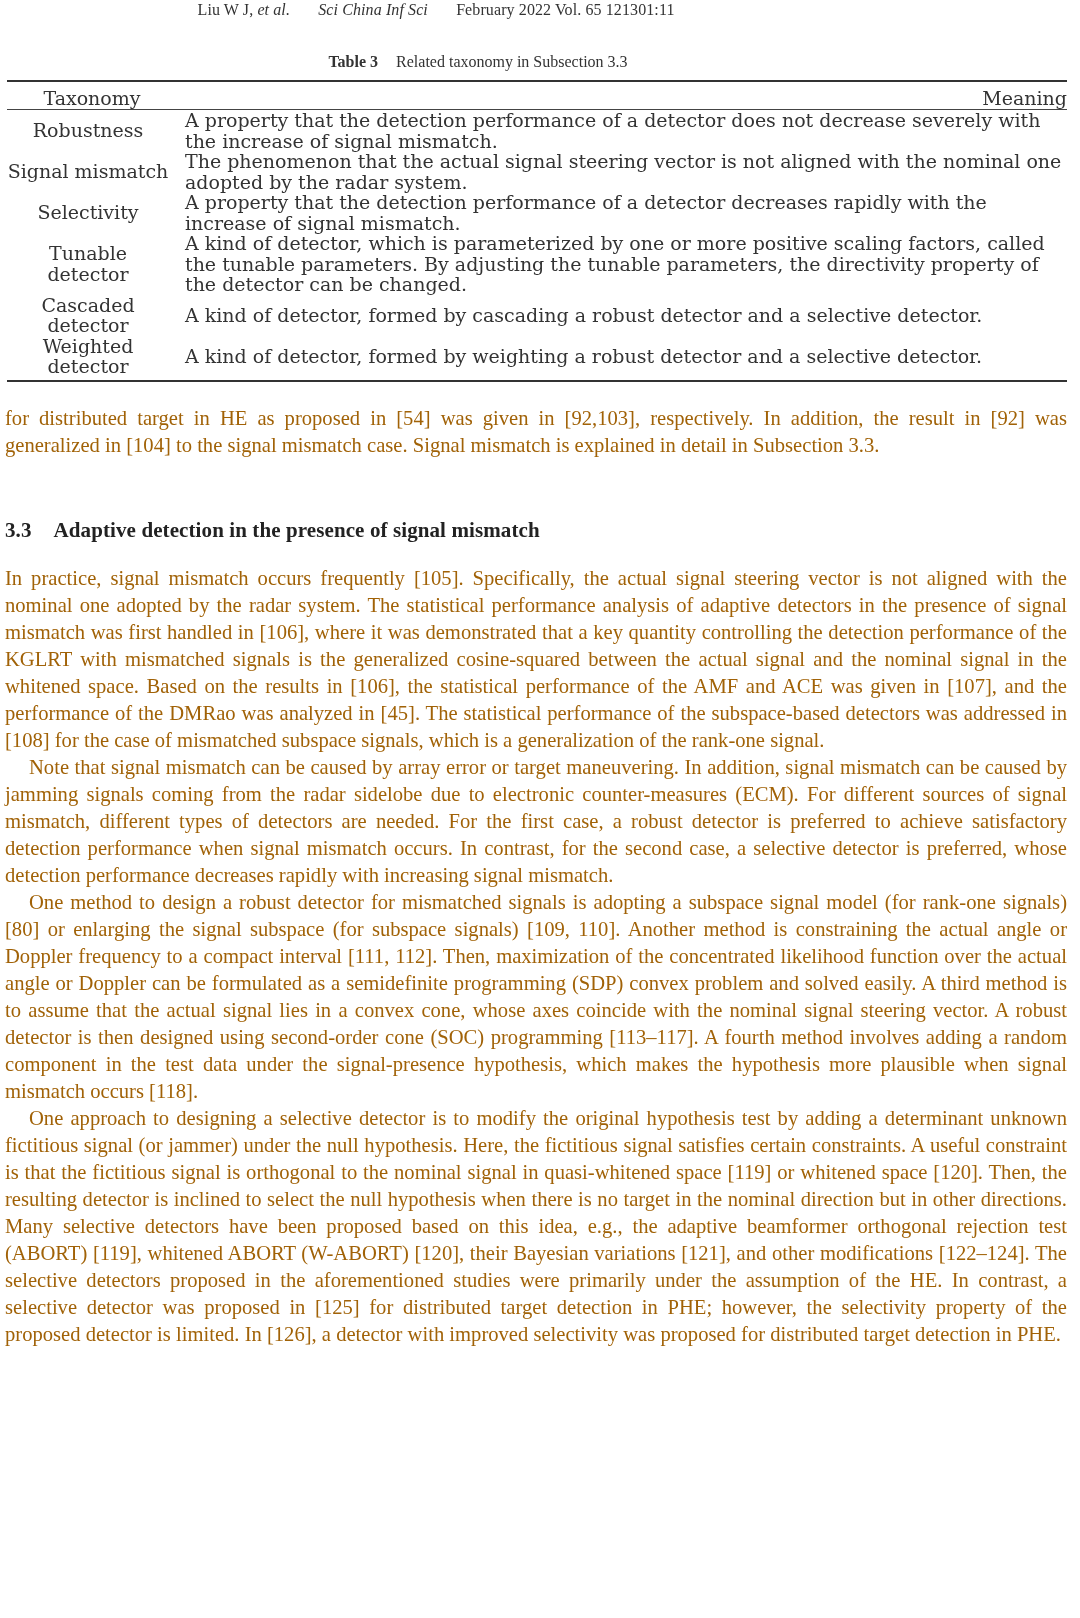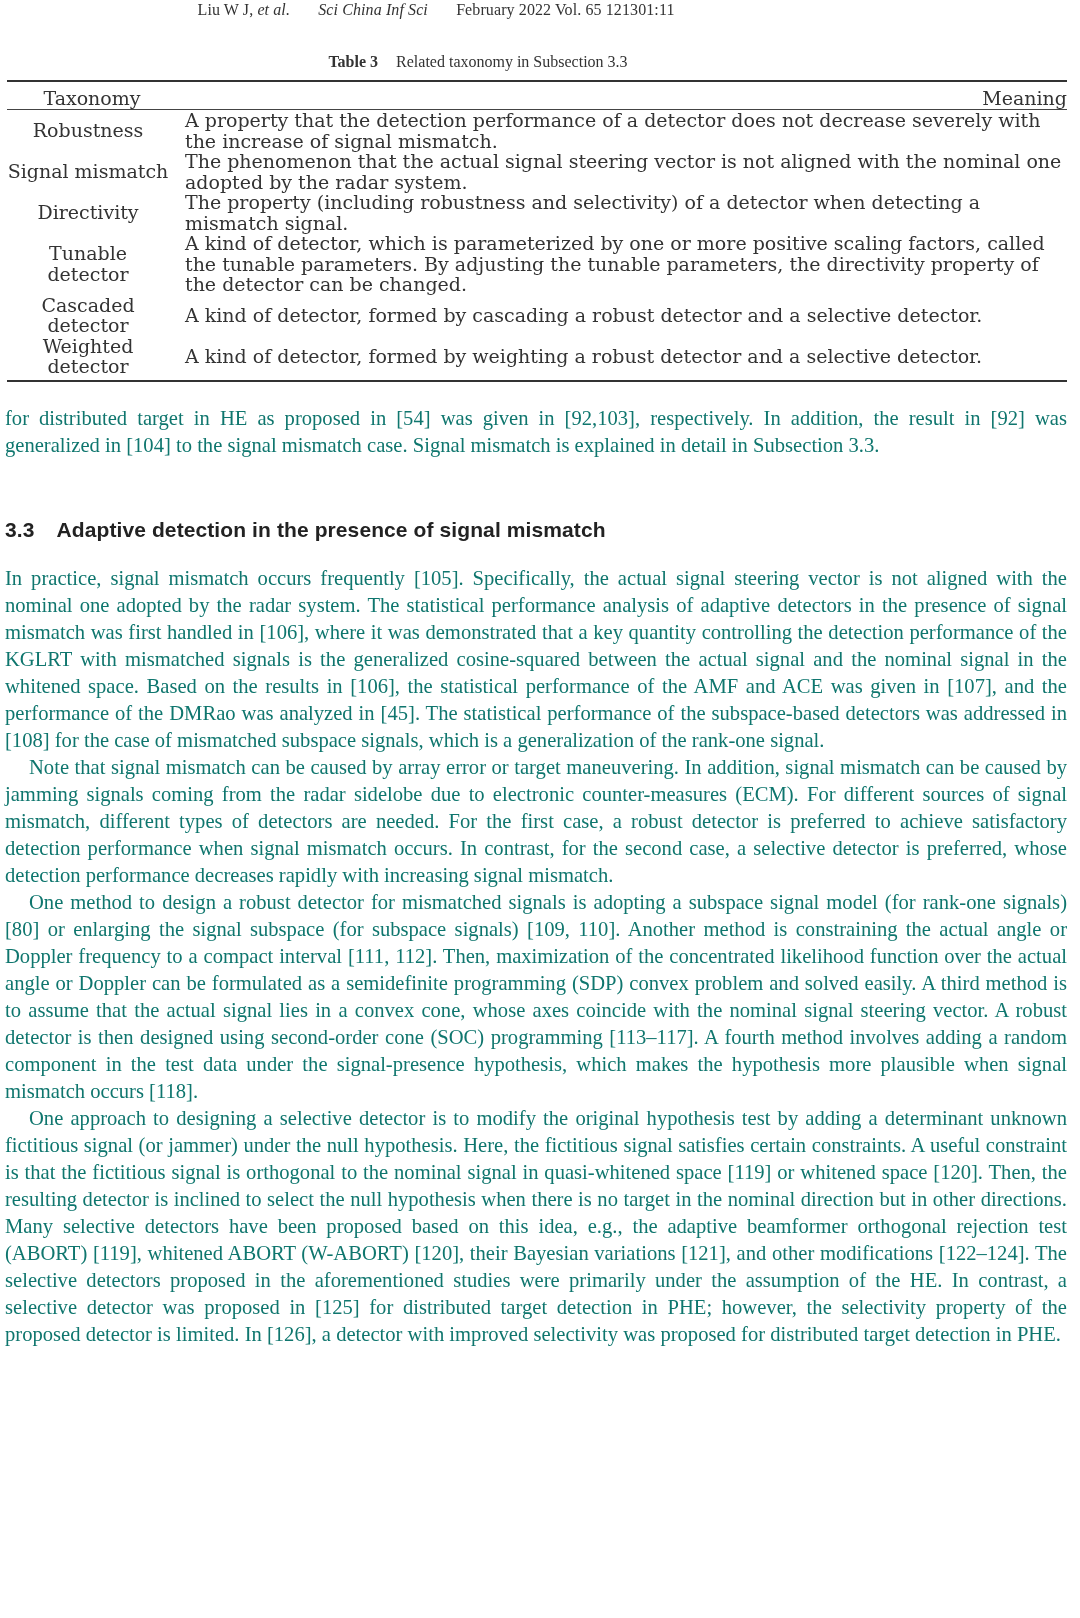--- a/index.html
+++ b/index.html
@@ -35,28 +35,28 @@
     .tbl thead th.c1 { text-align: center; width: 162px; }
     .tbl thead th.c2 { text-align: right; }
     .tbl tbody td { vertical-align: middle; padding: 0; line-height: 20.5px; }
     .tbl tbody td.c1 { text-align: center; width: 162px; padding-right: 8px; }
     .tbl tbody td.c2 { text-align: left; padding: 0 4px 0 8px; }
     .tbl tbody tr.single td { height: 25px; }
     .tbl tbody tr.last td { border-bottom: 2.5px solid #333; padding-bottom: 3px; }
 
     .body-text {
       position: absolute; left: 5px; width: 1062px;
-      font-family: "Liberation Serif", serif; font-size: 20.6px; line-height: 27px; color: #0f766e;
+      font-family: "Liberation Serif", serif; font-size: 20.6px; line-height: 27px; color: #a16207;
       text-align: justify;
     }
     .body-text p { margin: 0; }
     .body-text p.indent { text-indent: 24px; }
     .section-heading {
       position: absolute; left: 5px; top: 516px;
-      font-family: Liberation Sans, sans-serif; font-size: 21px; font-weight: bold; color: #222;
+      font-family: Liberation Serif, serif; font-size: 21px; font-weight: bold; color: #222;
       line-height: 28px; letter-spacing: 0.1px;
     }
     .section-heading .num { margin-right: 22px; }
   </style>
 </head>
 <body>
 
 <div class="running-head">
   <span>Liu W J,</span>
   <i>et al.</i>
@@ -80,23 +80,23 @@
   </thead>
   <tbody>
     <tr>
       <td class="c1">Robustness</td>
       <td class="c2">A property that the detection performance of a detector does not decrease severely with the increase of signal mismatch.</td>
     </tr>
     <tr>
       <td class="c1">Signal mismatch</td>
       <td class="c2">The phenomenon that the actual signal steering vector is not aligned with the nominal one adopted by the radar system.</td>
     </tr>
-    <tr class="single">
-      <td class="c1">Directivity</td>
-      <td class="c2">The property (including robustness and selectivity) of a detector when detecting a mismatch signal.</td>
+    <tr>
+      <td class="c1">Selectivity</td>
+      <td class="c2">A property that the detection performance of a detector decreases rapidly with the increase of signal mismatch.</td>
     </tr>
     <tr>
       <td class="c1">Tunable detector</td>
       <td class="c2">A kind of detector, which is parameterized by one or more positive scaling factors, called the tunable parameters. By adjusting the tunable parameters, the directivity property of the detector can be changed.</td>
     </tr>
     <tr class="single">
       <td class="c1">Cascaded detector</td>
       <td class="c2">A kind of detector, formed by cascading a robust detector and a selective detector.</td>
     </tr>
     <tr class="single last">

